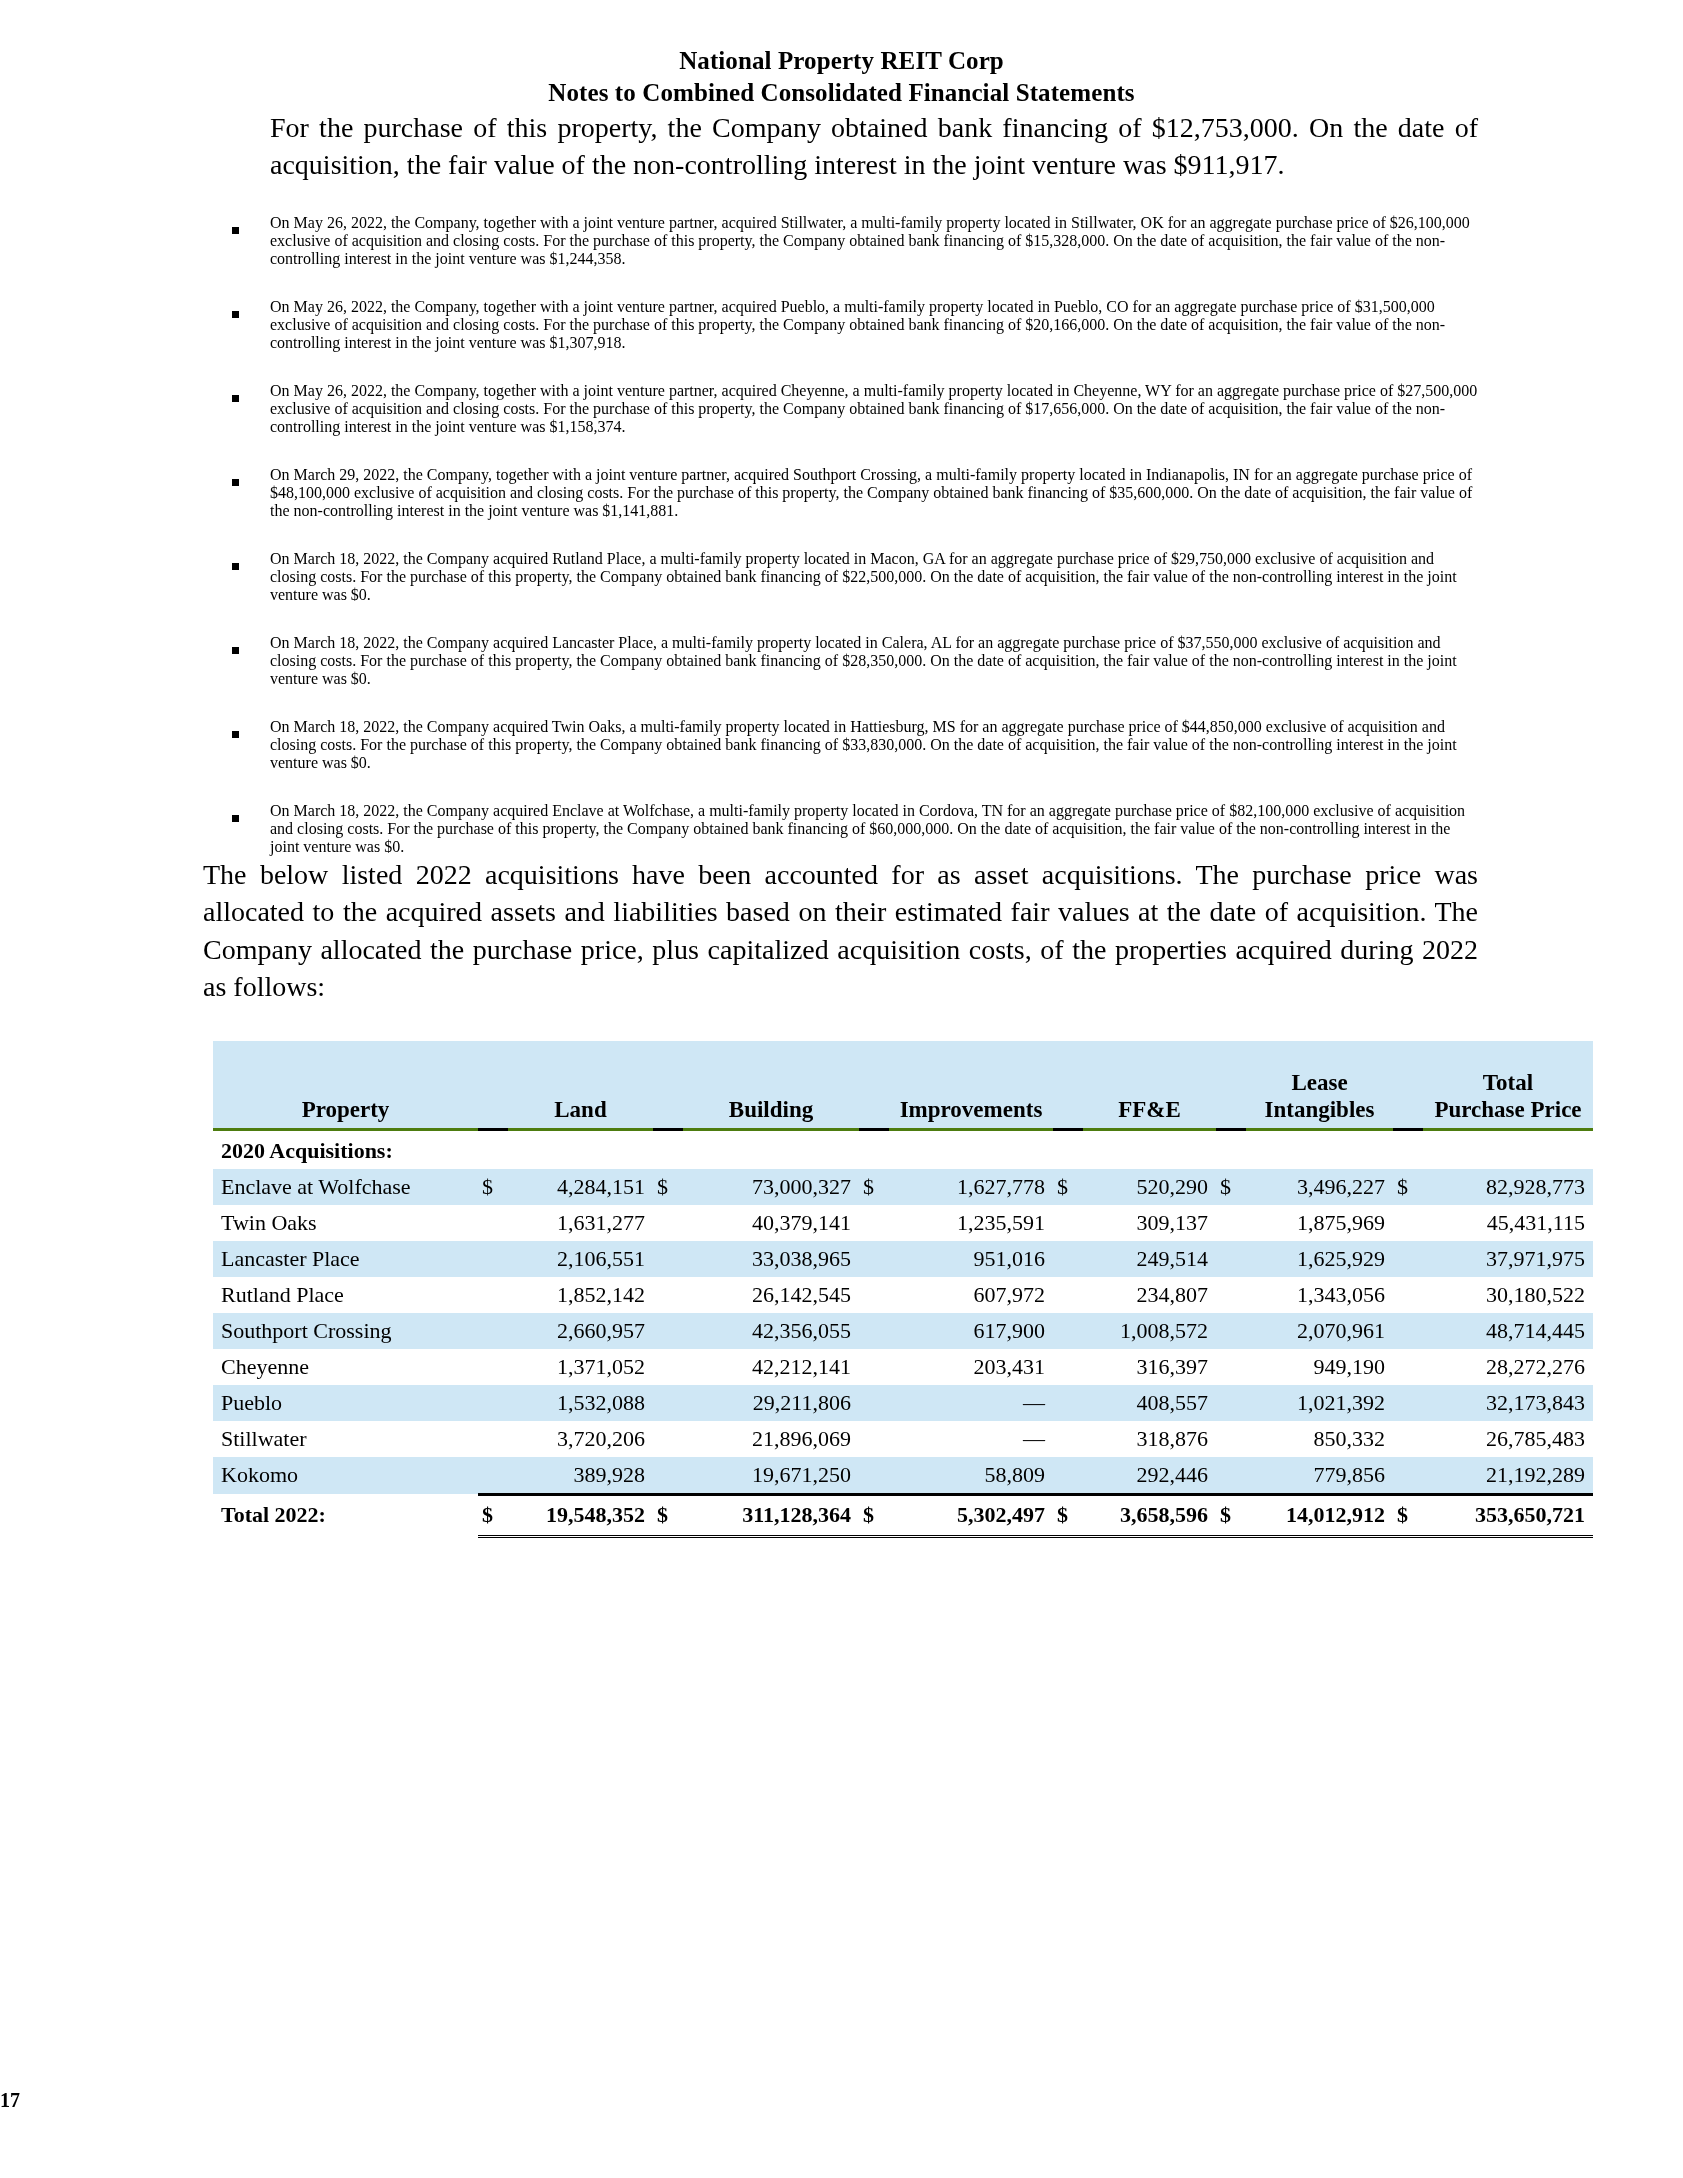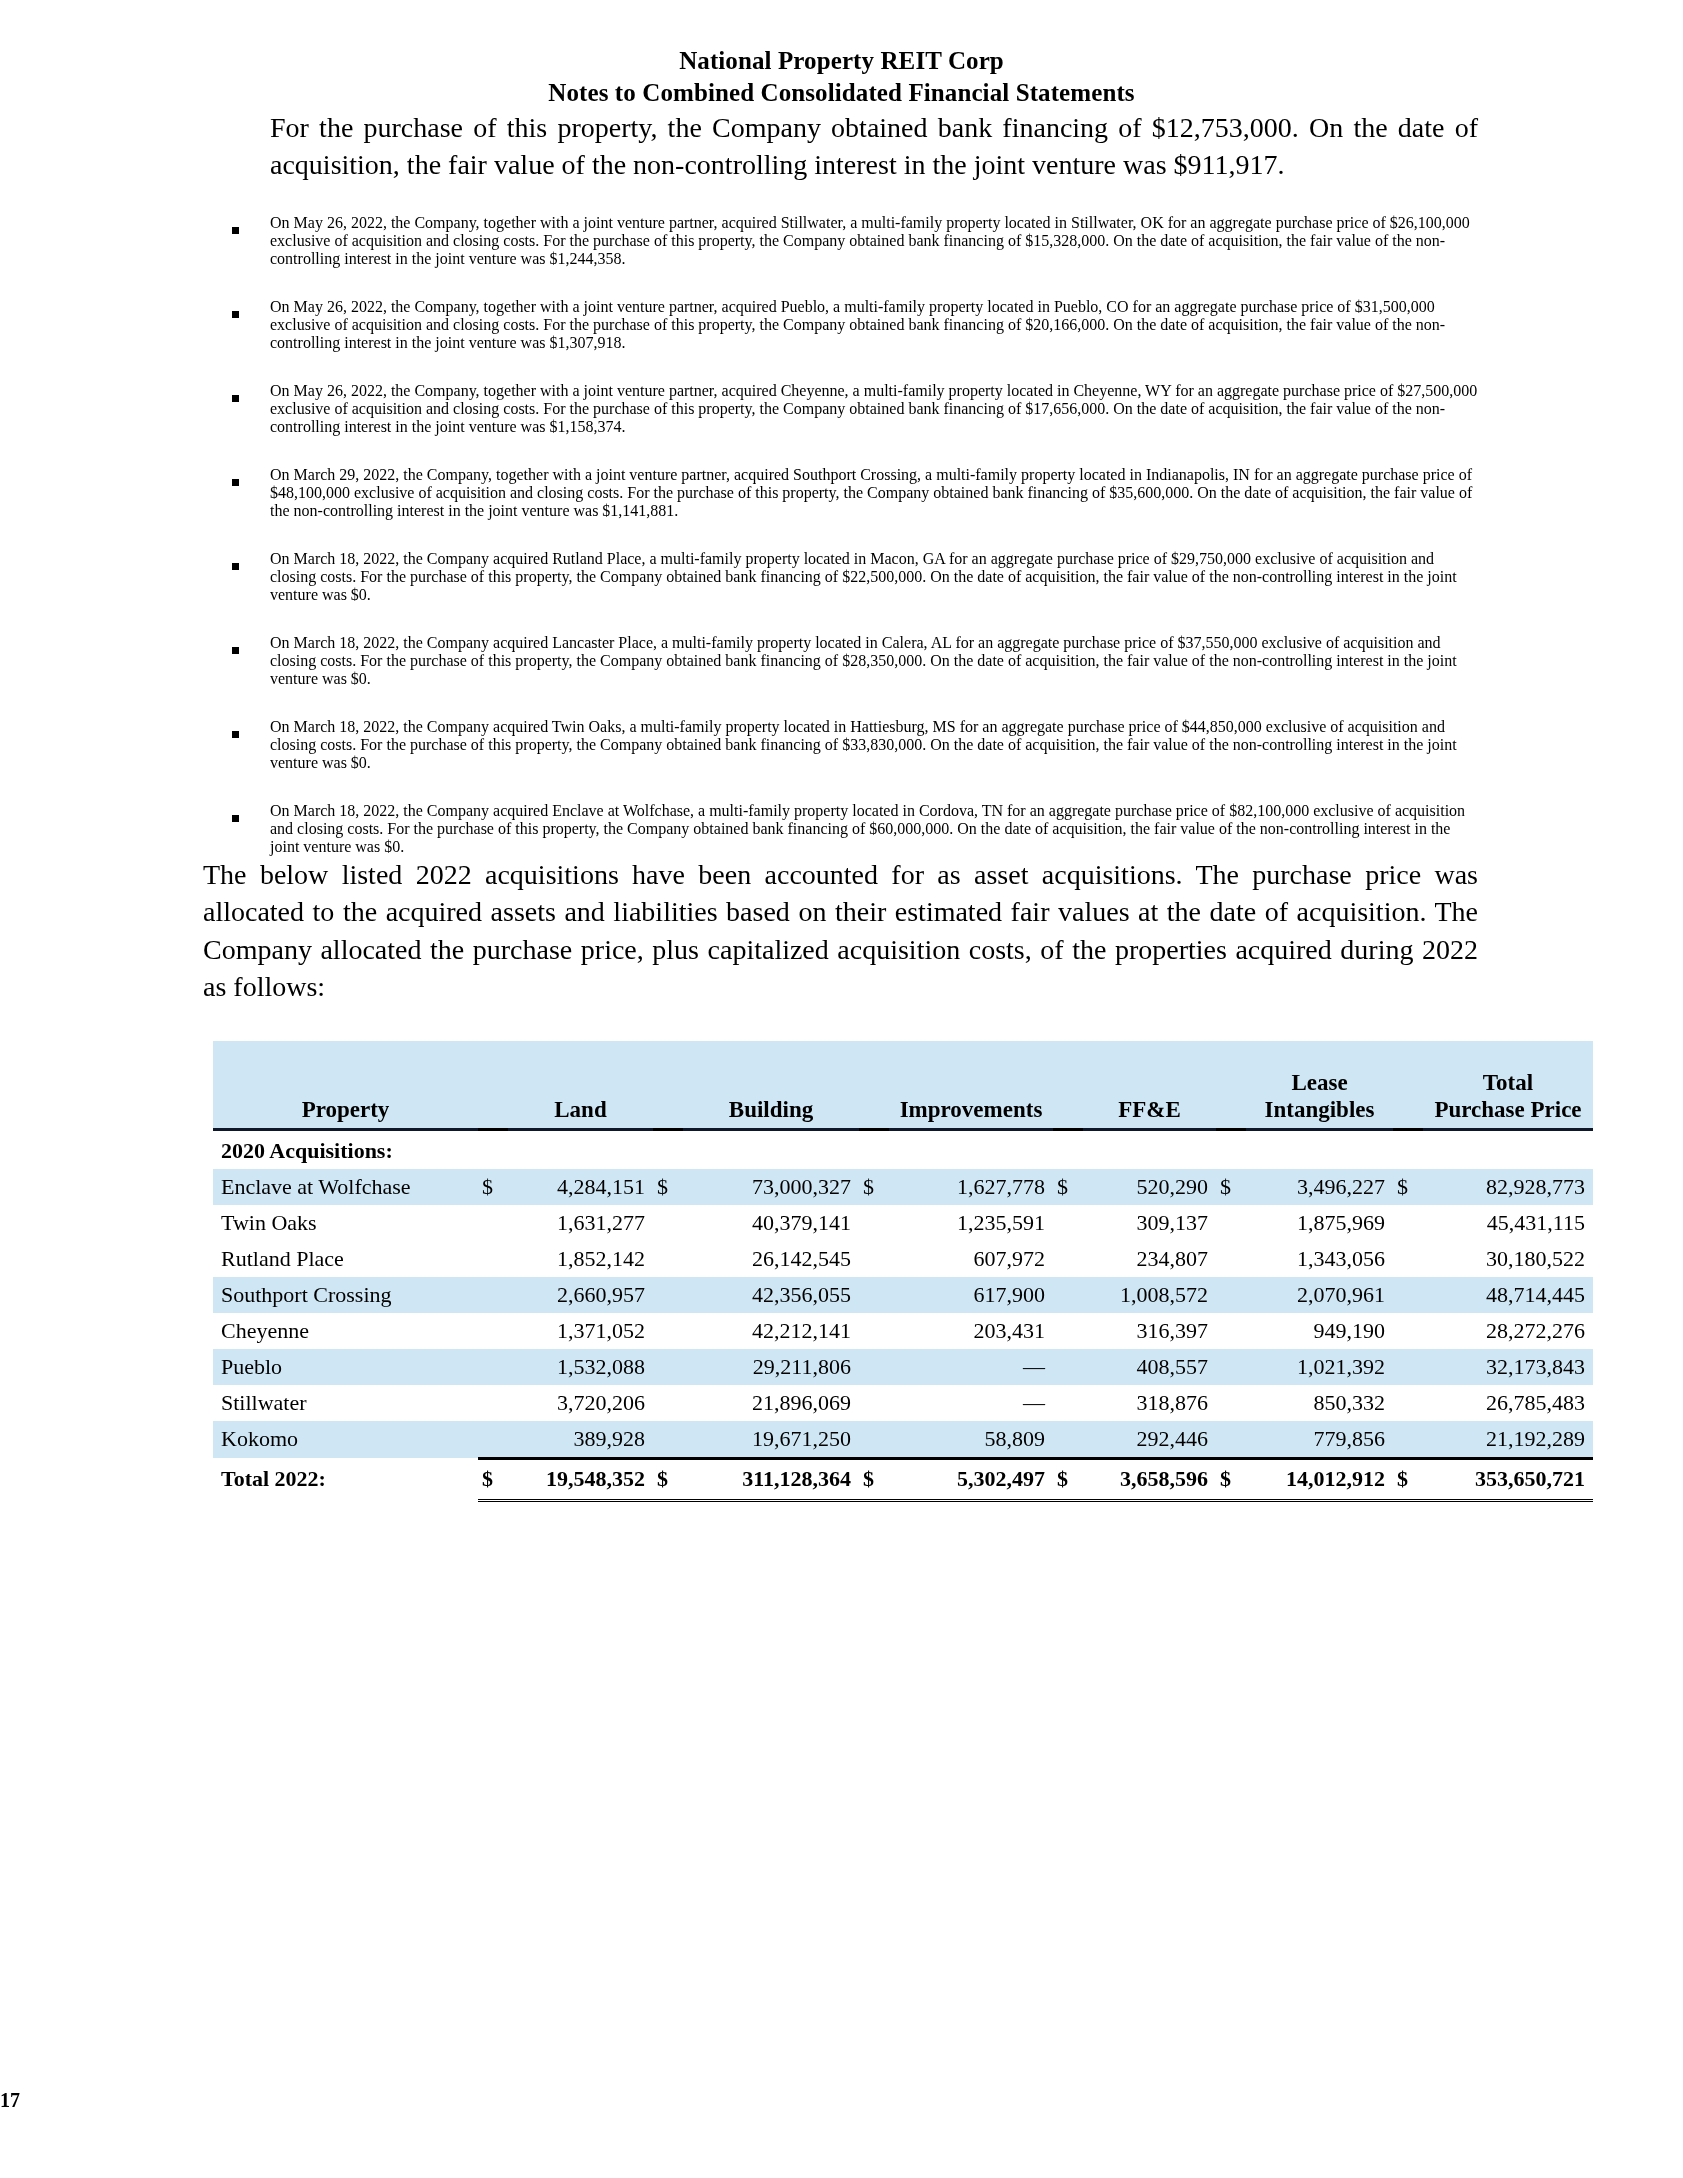--- a/index.html
+++ b/index.html
@@ -93,21 +93,21 @@
   table.alloc col.c-numt   { width: 170px; }
 
   table.alloc thead th {
     background: #cfe7f5;
     font-weight: bold;
     font-size: 23px;
     vertical-align: bottom;
     padding: 0 6px 4px 6px;
     line-height: 1.18;
     text-align: center;
-    border-bottom: 3px solid #0f172a;
+    border-bottom: 3px solid #4d7c0f;
   }
   table.alloc thead th.spacer-head {
     background: #cfe7f5;
     border-bottom: 3px solid #000000;
   }
   table.alloc thead tr.pad-row th {
     height: 28px;
     border-bottom: none;
     padding: 0;
   }
@@ -275,20 +275,35 @@
             <td class="ds"></td>
             <td class="num">1,235,591</td>
             <td class="ds"></td>
             <td class="num">309,137</td>
             <td class="ds"></td>
             <td class="num">1,875,969</td>
             <td class="ds"></td>
             <td class="num">45,431,115</td>
           </tr>
 
+          <tr class="shade">
+            <td class="prop">Lancaster Place</td>
+            <td class="ds"></td>
+            <td class="num">2,106,551</td>
+            <td class="ds"></td>
+            <td class="num">33,038,965</td>
+            <td class="ds"></td>
+            <td class="num">951,016</td>
+            <td class="ds"></td>
+            <td class="num">249,514</td>
+            <td class="ds"></td>
+            <td class="num">1,625,929</td>
+            <td class="ds"></td>
+            <td class="num">37,971,975</td>
+          </tr>
 
           <tr class="plain">
             <td class="prop">Rutland Place</td>
             <td class="ds"></td>
             <td class="num">1,852,142</td>
             <td class="ds"></td>
             <td class="num">26,142,545</td>
             <td class="ds"></td>
             <td class="num">607,972</td>
             <td class="ds"></td>

